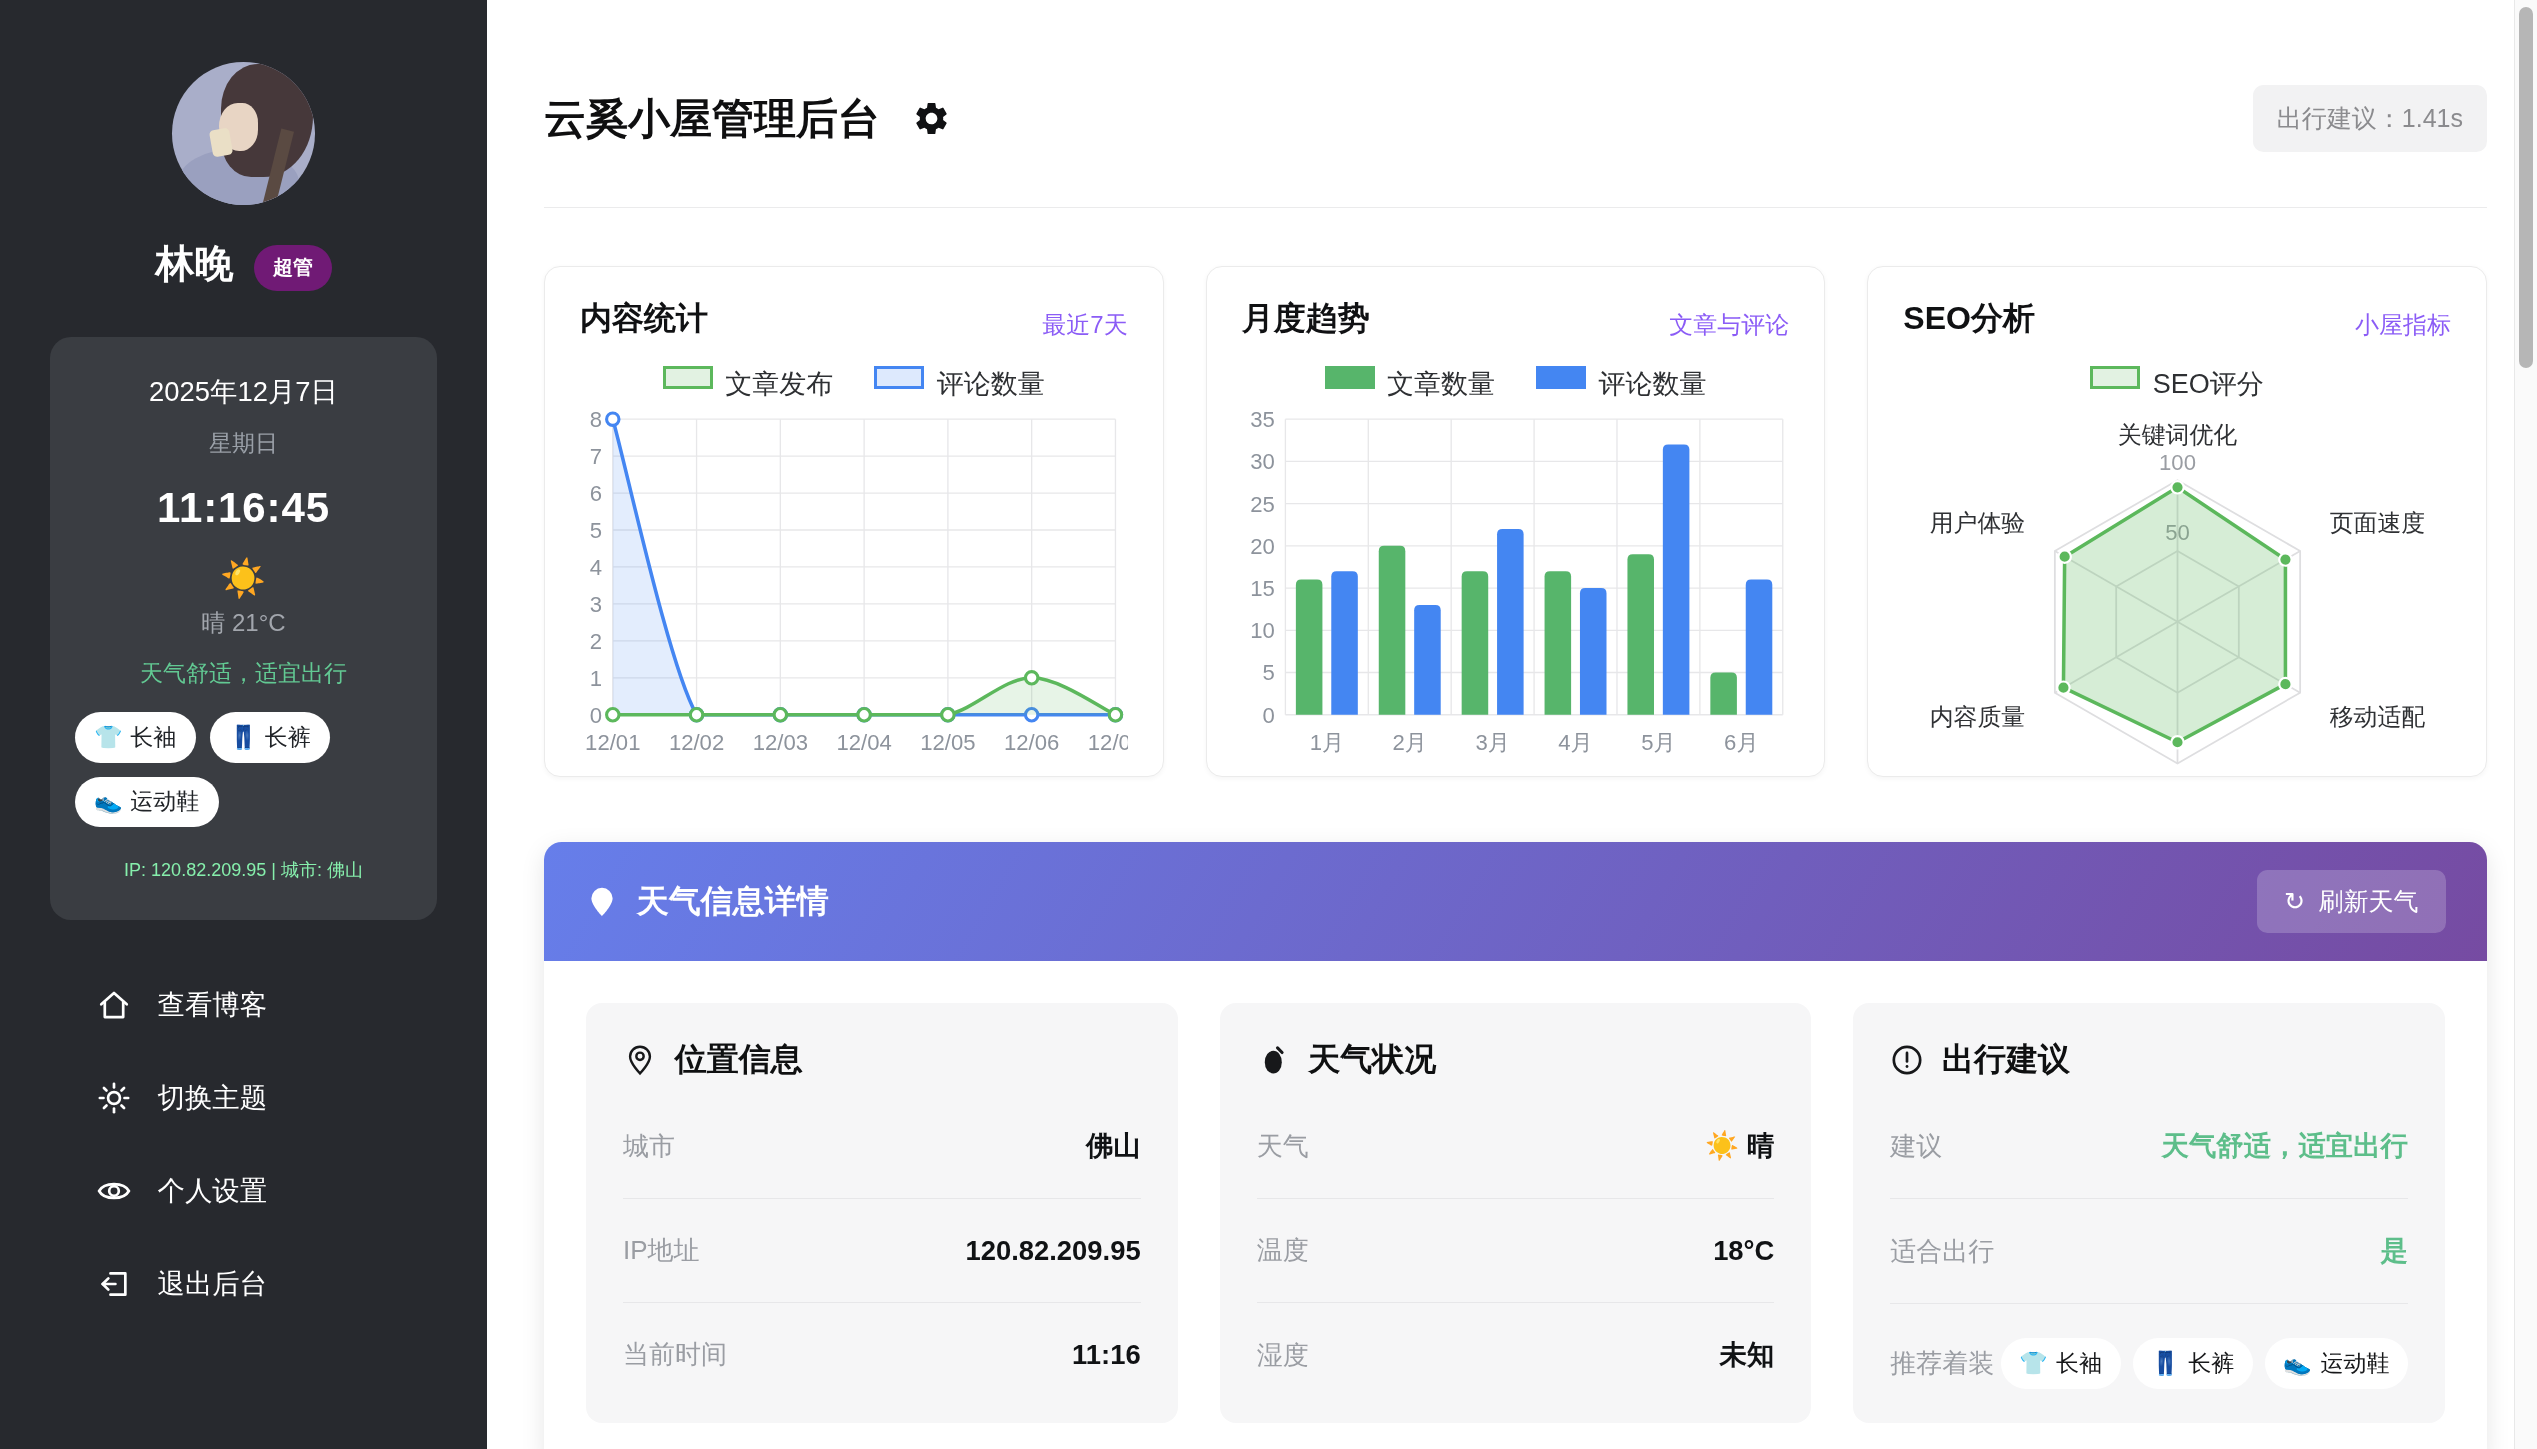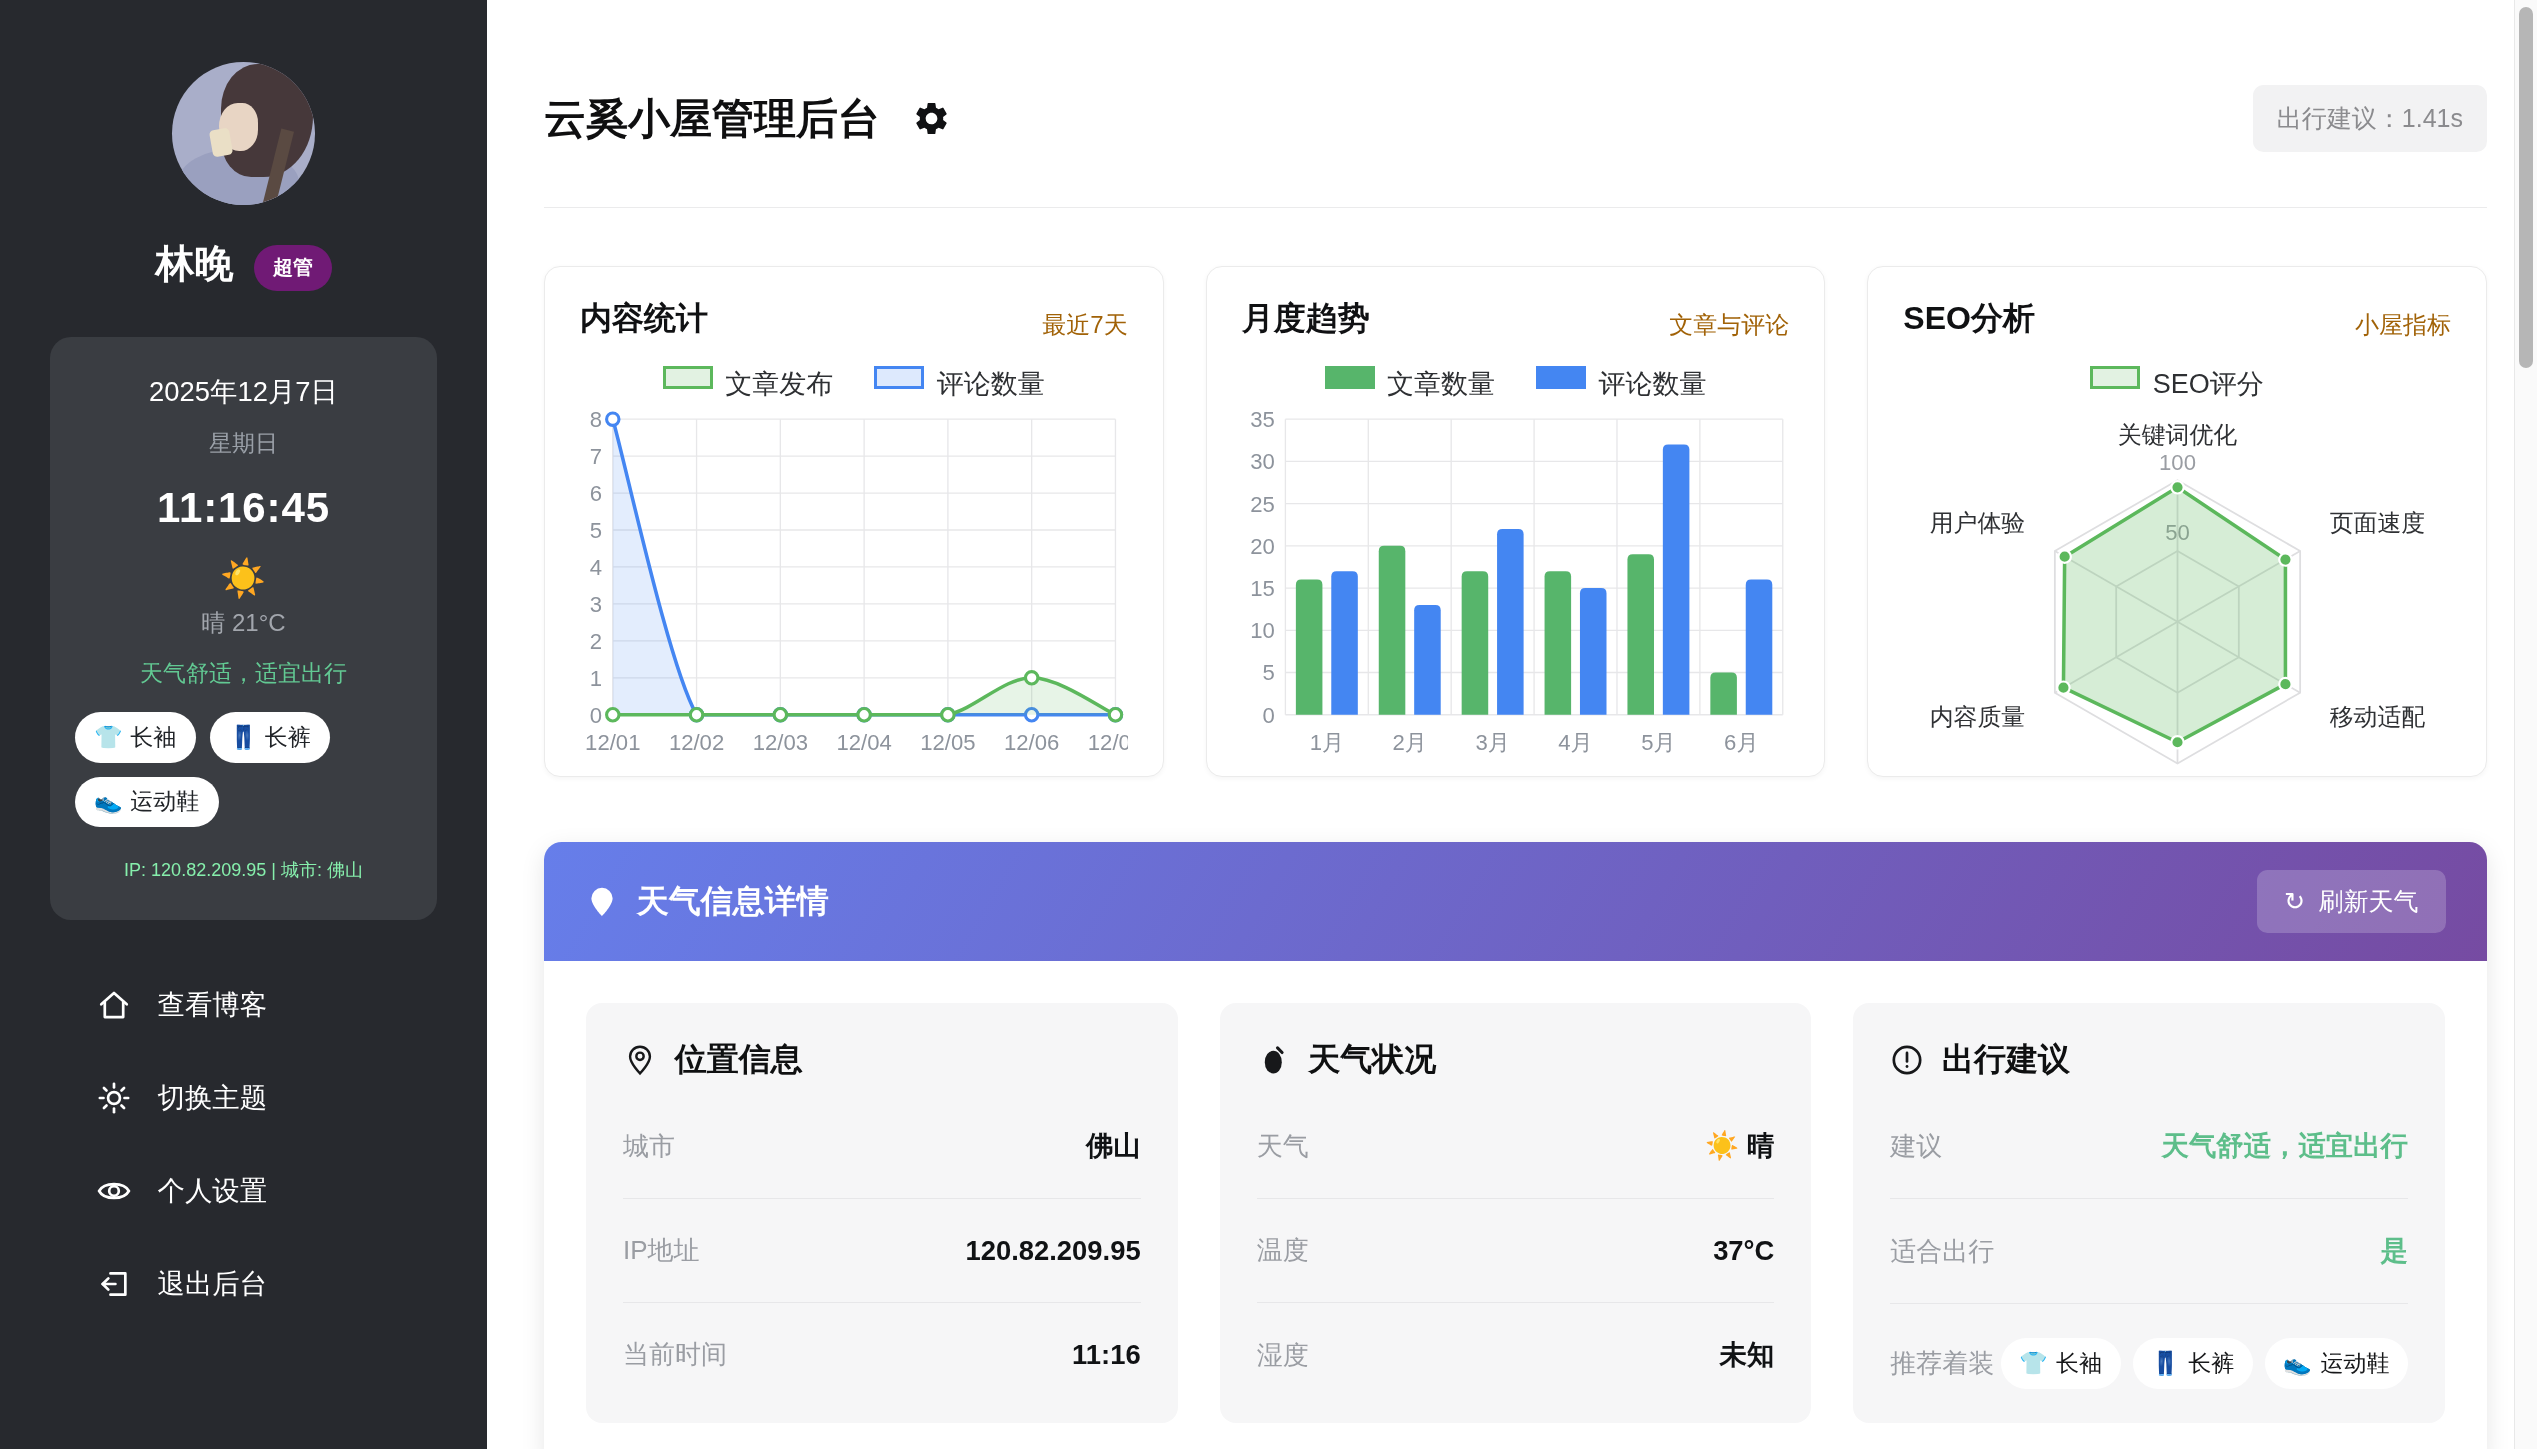--- a/index.html
+++ b/index.html
@@ -36,21 +36,21 @@
   h1{font-size:42px;margin:0;font-weight:800;color:#0f0f10}
   .gear{margin-left:32px;display:flex;cursor:pointer}
   .gear svg{width:39px;height:39px}
   .load-pill{margin-left:auto;background:#f2f2f3;color:#8b8b8e;font-size:25px;padding:17px 24px;border-radius:10.6px}
   .divider{border:none;border-top:1.8px solid #ebebec;margin:55px 0 0}
   .cards{display:grid;grid-template-columns:1fr 1fr 1fr;gap:42px;margin-top:58px}
   .card{border:0.9px solid #ebebeb;border-radius:16px;padding:30px 35px;height:511px;
         box-shadow:0 1.8px 5.3px rgba(0,0,0,0.04);background:#fff;overflow:hidden}
   .card-head{display:flex;justify-content:space-between;align-items:flex-end}
   .card-title{font-size:32px;font-weight:800;color:#101113}
-  .card-sub{font-size:24px;color:#a16207}
+  .card-sub{font-size:24px;color:#8b5cf6}
   .chart{margin-top:14px;display:flex;flex-direction:column;align-items:center}
   .legend{display:flex;gap:41px;justify-content:center;margin:10.6px 0 3.5px}
   .litem{display:flex;align-items:flex-start;gap:12.4px;font-size:27px;color:#2e3033}
   .lbox{width:50px;height:23px;border:3.5px solid;display:inline-block}
   svg text{font-family:inherit}
   
   .weather{margin-top:65px;border-radius:17.7px;box-shadow:0 7px 25px rgba(0,0,0,0.10);overflow:hidden}
   .w-head{background:linear-gradient(120deg,#667eea,#764ba2);padding:28px 41px;display:flex;align-items:center;color:#fff}
   .w-head .pin{display:flex}
   .w-head .pin svg{width:34px;height:34px}
@@ -379,21 +379,21 @@
               <path d="M14.5 3.5l3.2 3.2" stroke="#17181a" stroke-width="2.2" stroke-linecap="round"></path>
             </svg>
           <span>天气状况</span>
         </div>
         <div class="wrow">
           <span class="wlabel">天气</span>
           <span class="wvalue">☀️ 晴</span>
         </div>
         <div class="wrow">
           <span class="wlabel">温度</span>
-          <span class="wvalue">37°C</span>
+          <span class="wvalue">18°C</span>
         </div>
         <div class="wrow">
           <span class="wlabel">湿度</span>
           <span class="wvalue">未知</span>
         </div>
       </div>
 
       <div class="wcard">
         <div class="wc-head">
           <svg viewBox="0 0 24 24" fill="none" stroke="#17181a" stroke-width="1.9" stroke-linecap="round">

